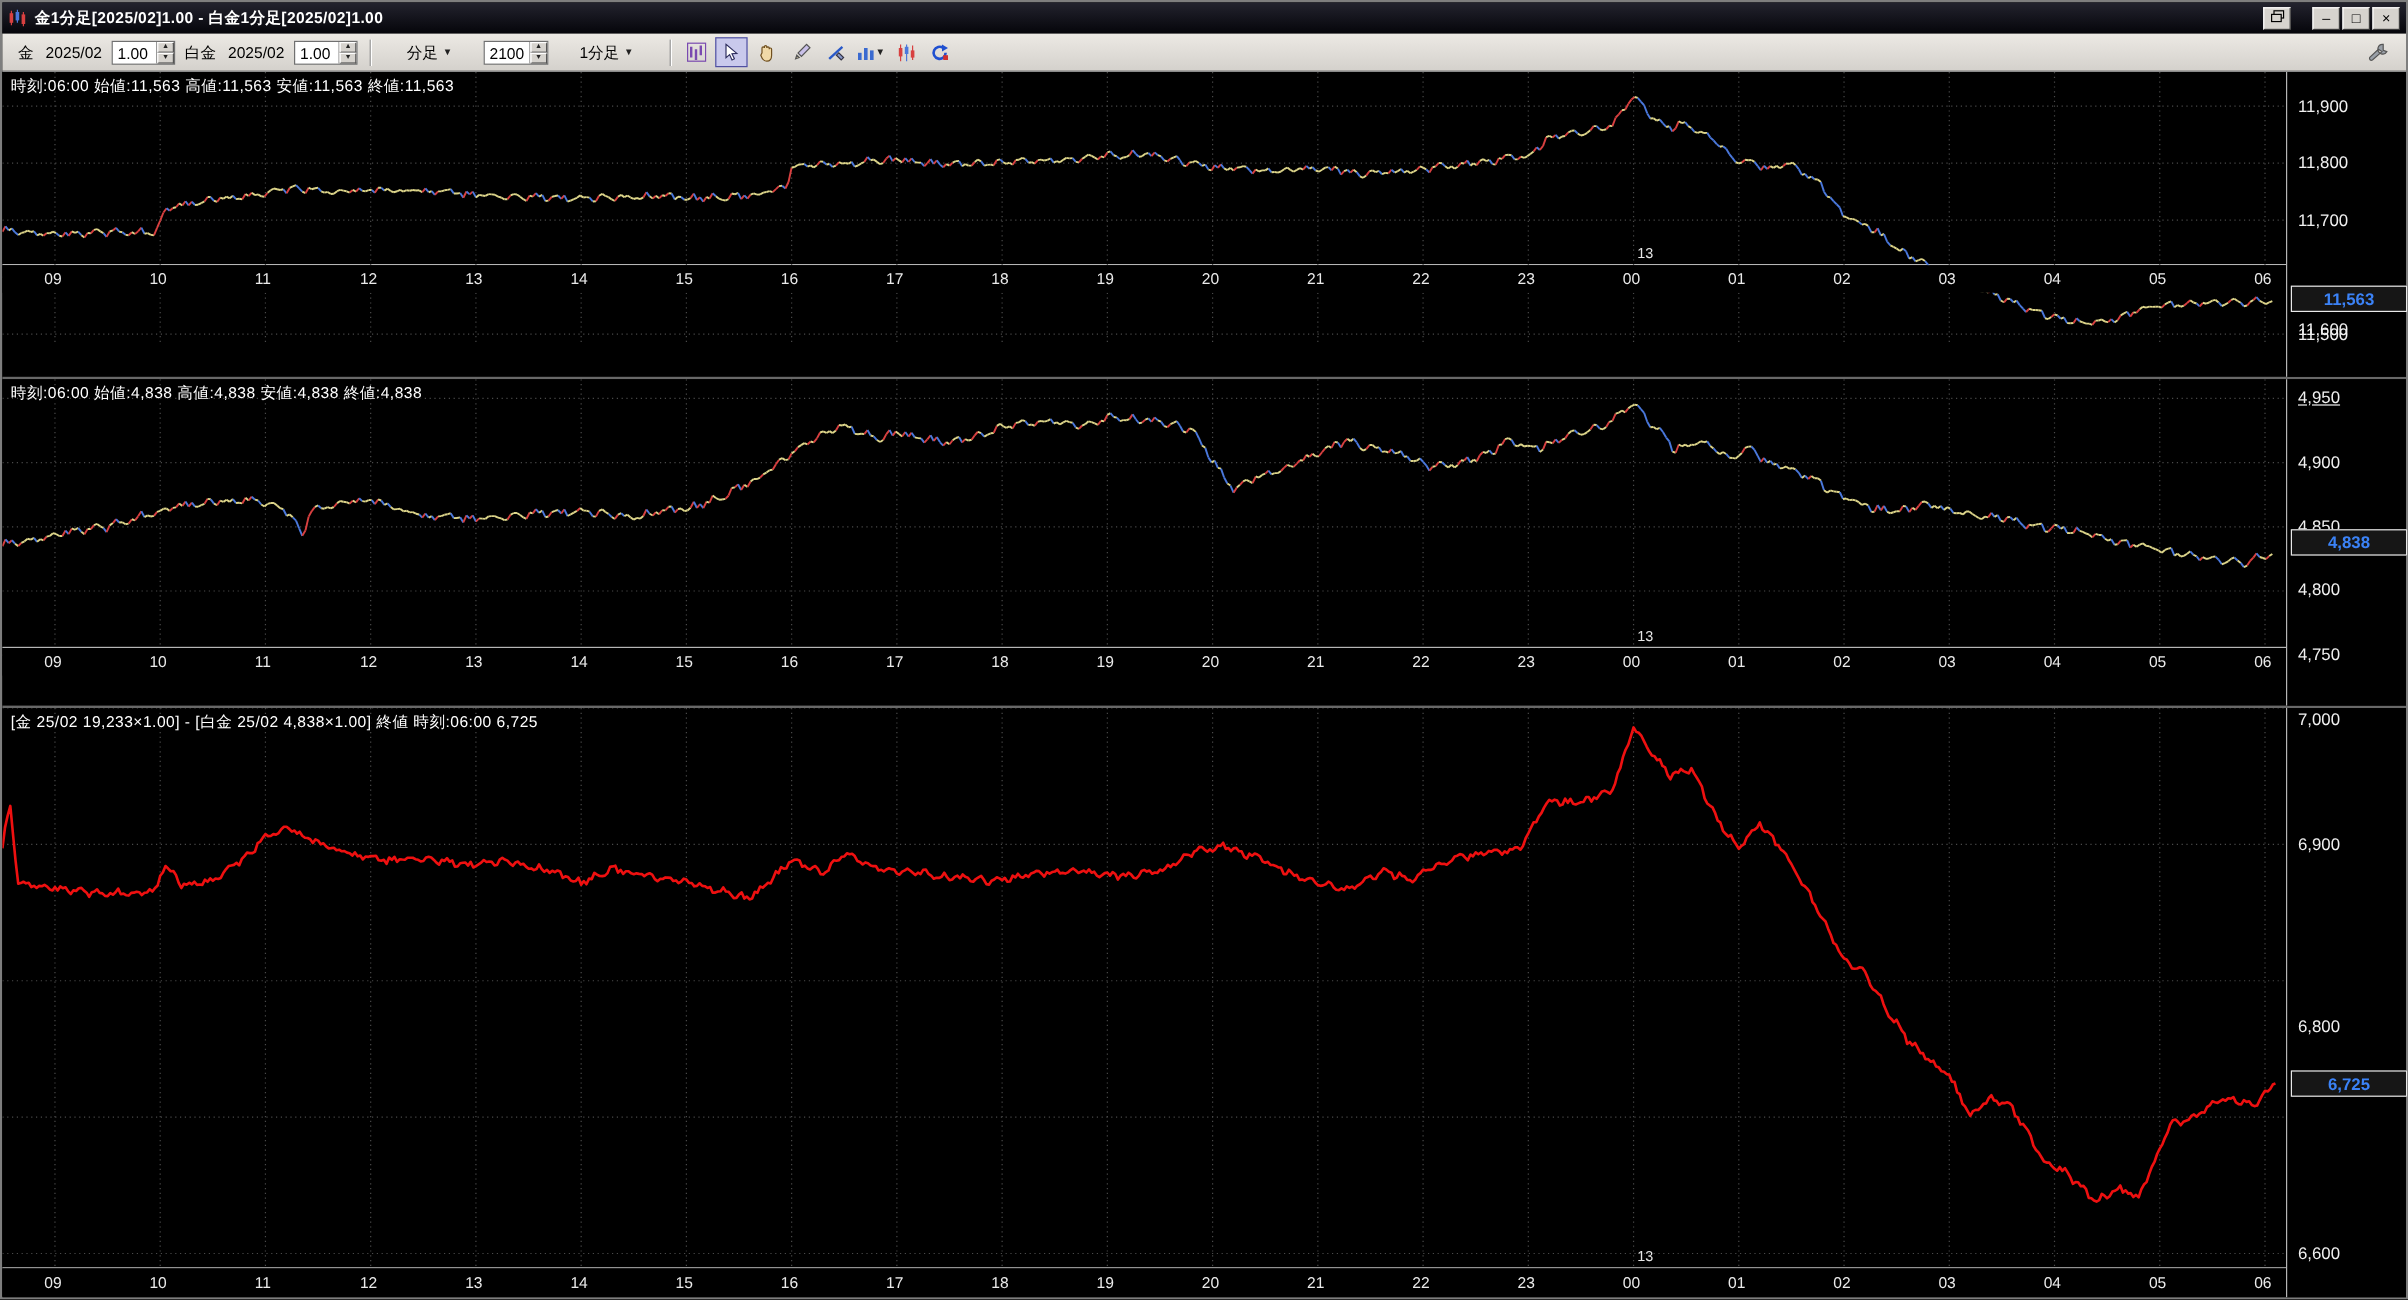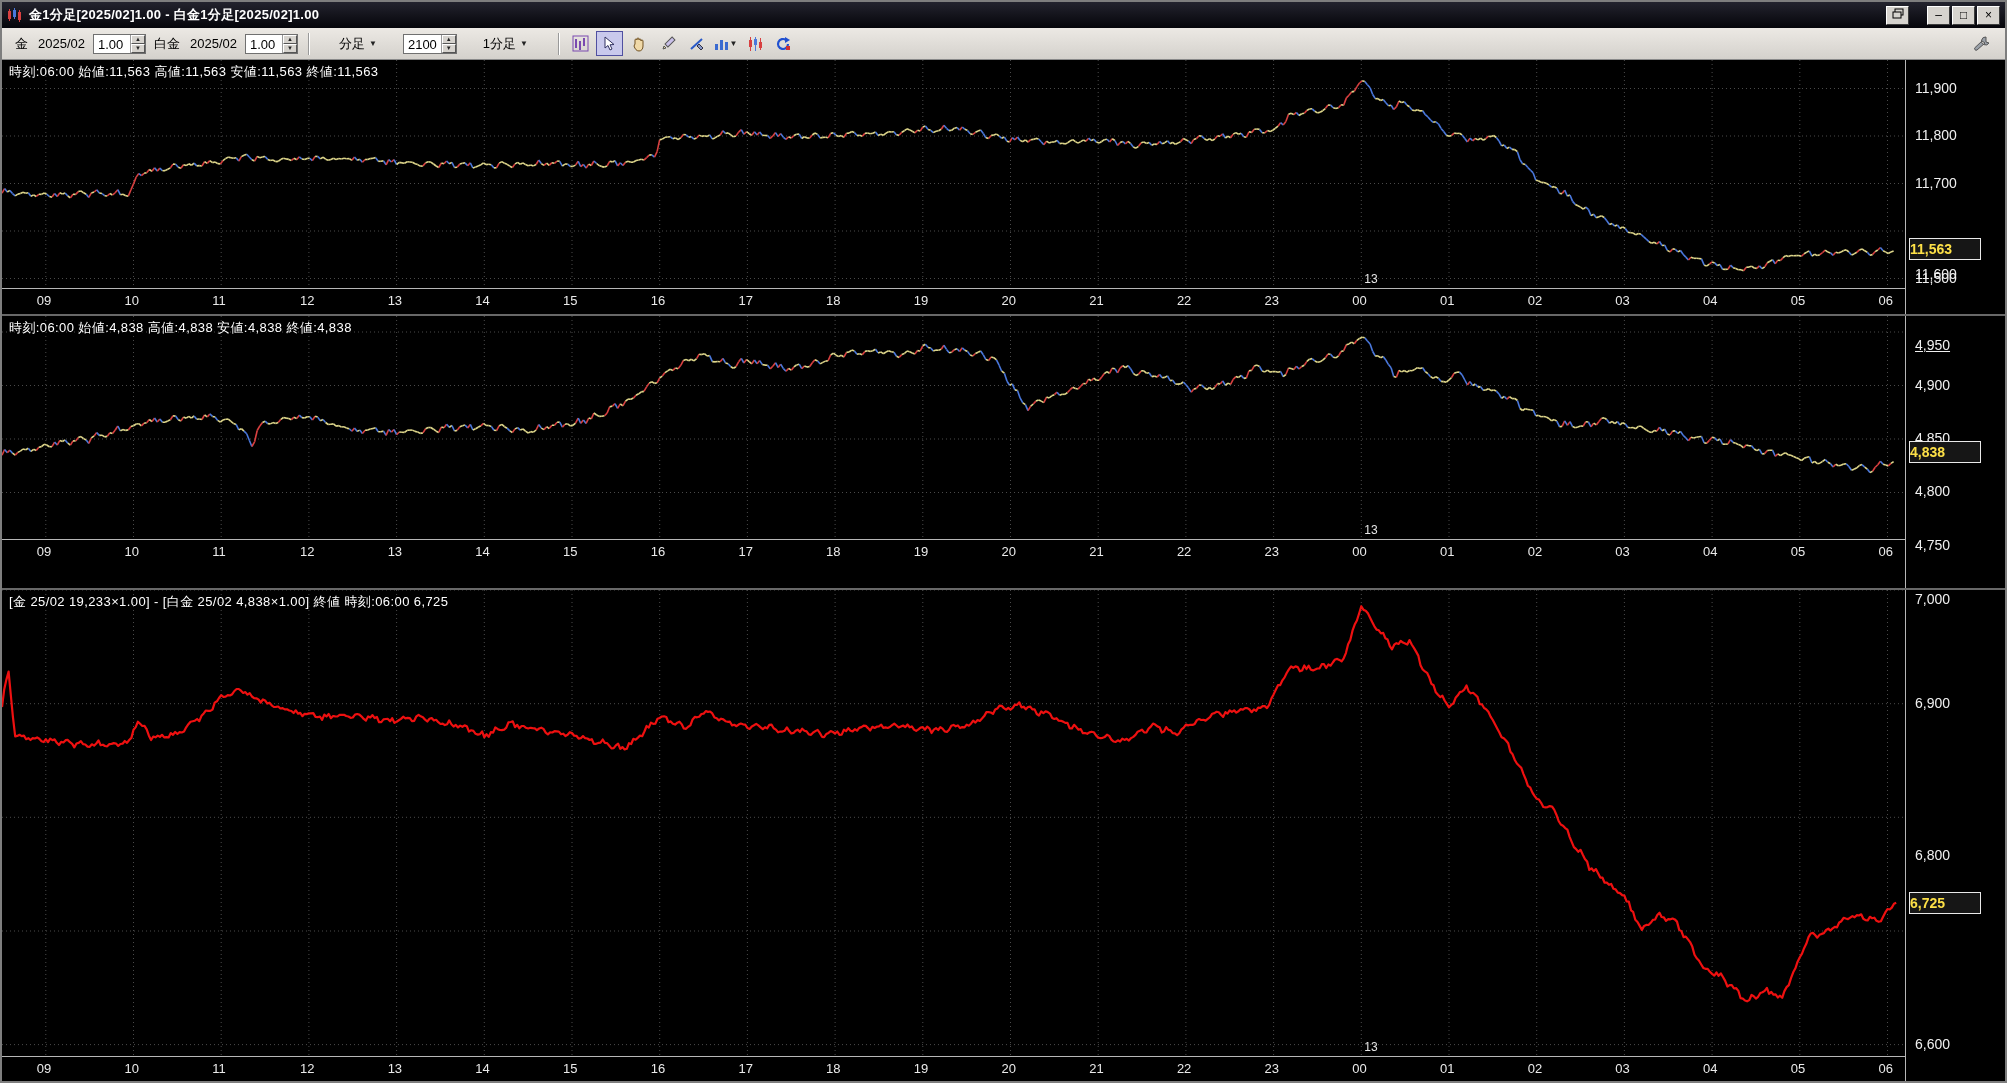--- a/index.html
+++ b/index.html
@@ -26,29 +26,29 @@
   .tb-icon.active{border-color:#5050a0;background:#c9c9ec}
   .tb-icon .caret{margin-left:1px}
   .tb-right{margin-left:auto;display:flex;align-items:center}
   
   .charts{flex:1;display:flex;flex-direction:column;background:#000;min-height:0}
   .panel{display:flex;min-height:0}
   .panel + .panel{border-top:2px solid #686868}
   .p0{flex:0 0 254px}.p1{flex:0 0 274px}.p2{flex:1}
   .panel-main{flex:1;display:flex;flex-direction:column;min-width:0}
   .plot{position:relative;border-bottom:1px solid #b6b6b6;background:#000}
-  .p0 .plot{height:229px}.p1 .plot{height:224px}.p2 .plot{height:calc(100% - 24px)}
+  .p0 .plot{height:161px}.p1 .plot{height:224px}.p2 .plot{height:calc(100% - 24px)}
   .plot svg{position:absolute;left:0;top:0}
   .info{position:absolute;top:3px;left:7px;color:#fff;font-size:13px;z-index:3;white-space:nowrap;letter-spacing:.4px;text-shadow:1px 1px 0 #000}
   .datelabel{position:absolute;bottom:2px;color:#e6e6e6;font-size:12px;z-index:3}
   .xlabels{height:23px;position:relative;color:#eaeaea;font-size:13px;background:#000}
   .xlab{position:absolute;top:4px}
   .yaxis{flex:0 0 100px;position:relative;border-left:1px solid #b6b6b6;color:#f0f0f0;font-size:14px;background:#000}
   .ylab{position:absolute;left:9px}
-  .badge{position:absolute;left:3px;width:72px;height:22px;background:#161616;border:1px solid #e9e9e9;color:#fde047;font-weight:bold;text-align:left;line-height:20px;font-size:14px;z-index:4}
+  .badge{position:absolute;left:3px;width:97px;height:22px;background:#161616;border:1px solid #e9e9e9;color:#3b82f6;font-weight:bold;text-align:center;line-height:20px;font-size:14px;z-index:4}
   svg line.grid{stroke:#4a4a4a;stroke-dasharray:1 3}
 </style>
 </head>
 <body>
 
 <div class="window">
 
   <div class="titlebar">
     <svg class="app-icon" viewBox="0 0 16 14">
       <rect x="1" y="3" width="3" height="8" fill="#d84040"></rect>
@@ -1738,21 +1738,21 @@
             <span class="xlab" style="left: 1437.98px;">01</span>
             <span class="xlab" style="left: 1525.68px;">02</span>
             <span class="xlab" style="left: 1613.37px;">03</span>
             <span class="xlab" style="left: 1701.07px;">04</span>
             <span class="xlab" style="left: 1788.76px;">05</span>
             <span class="xlab" style="left: 1876.46px;">06</span>
           </div>
       </div>
       <div class="yaxis">
         <div class="badge" style="top: 124.835px;">4,838</div>
-      <span class="ylab" style="top: 21px; text-decoration: underline;">4,950</span>
+      <span class="ylab" style="top: 7px; text-decoration: underline;">4,950</span>
           <span class="ylab" style="top: 60.5217px;">4,900</span>
           <span class="ylab" style="top: 114px;">4,850</span>
           <span class="ylab" style="top: 167.478px;">4,800</span>
           <span class="ylab" style="top: 220.957px;">4,750</span>
         </div>
     </div>
 
     <div class="panel p2">
       <div class="panel-main">
         <div class="plot">

